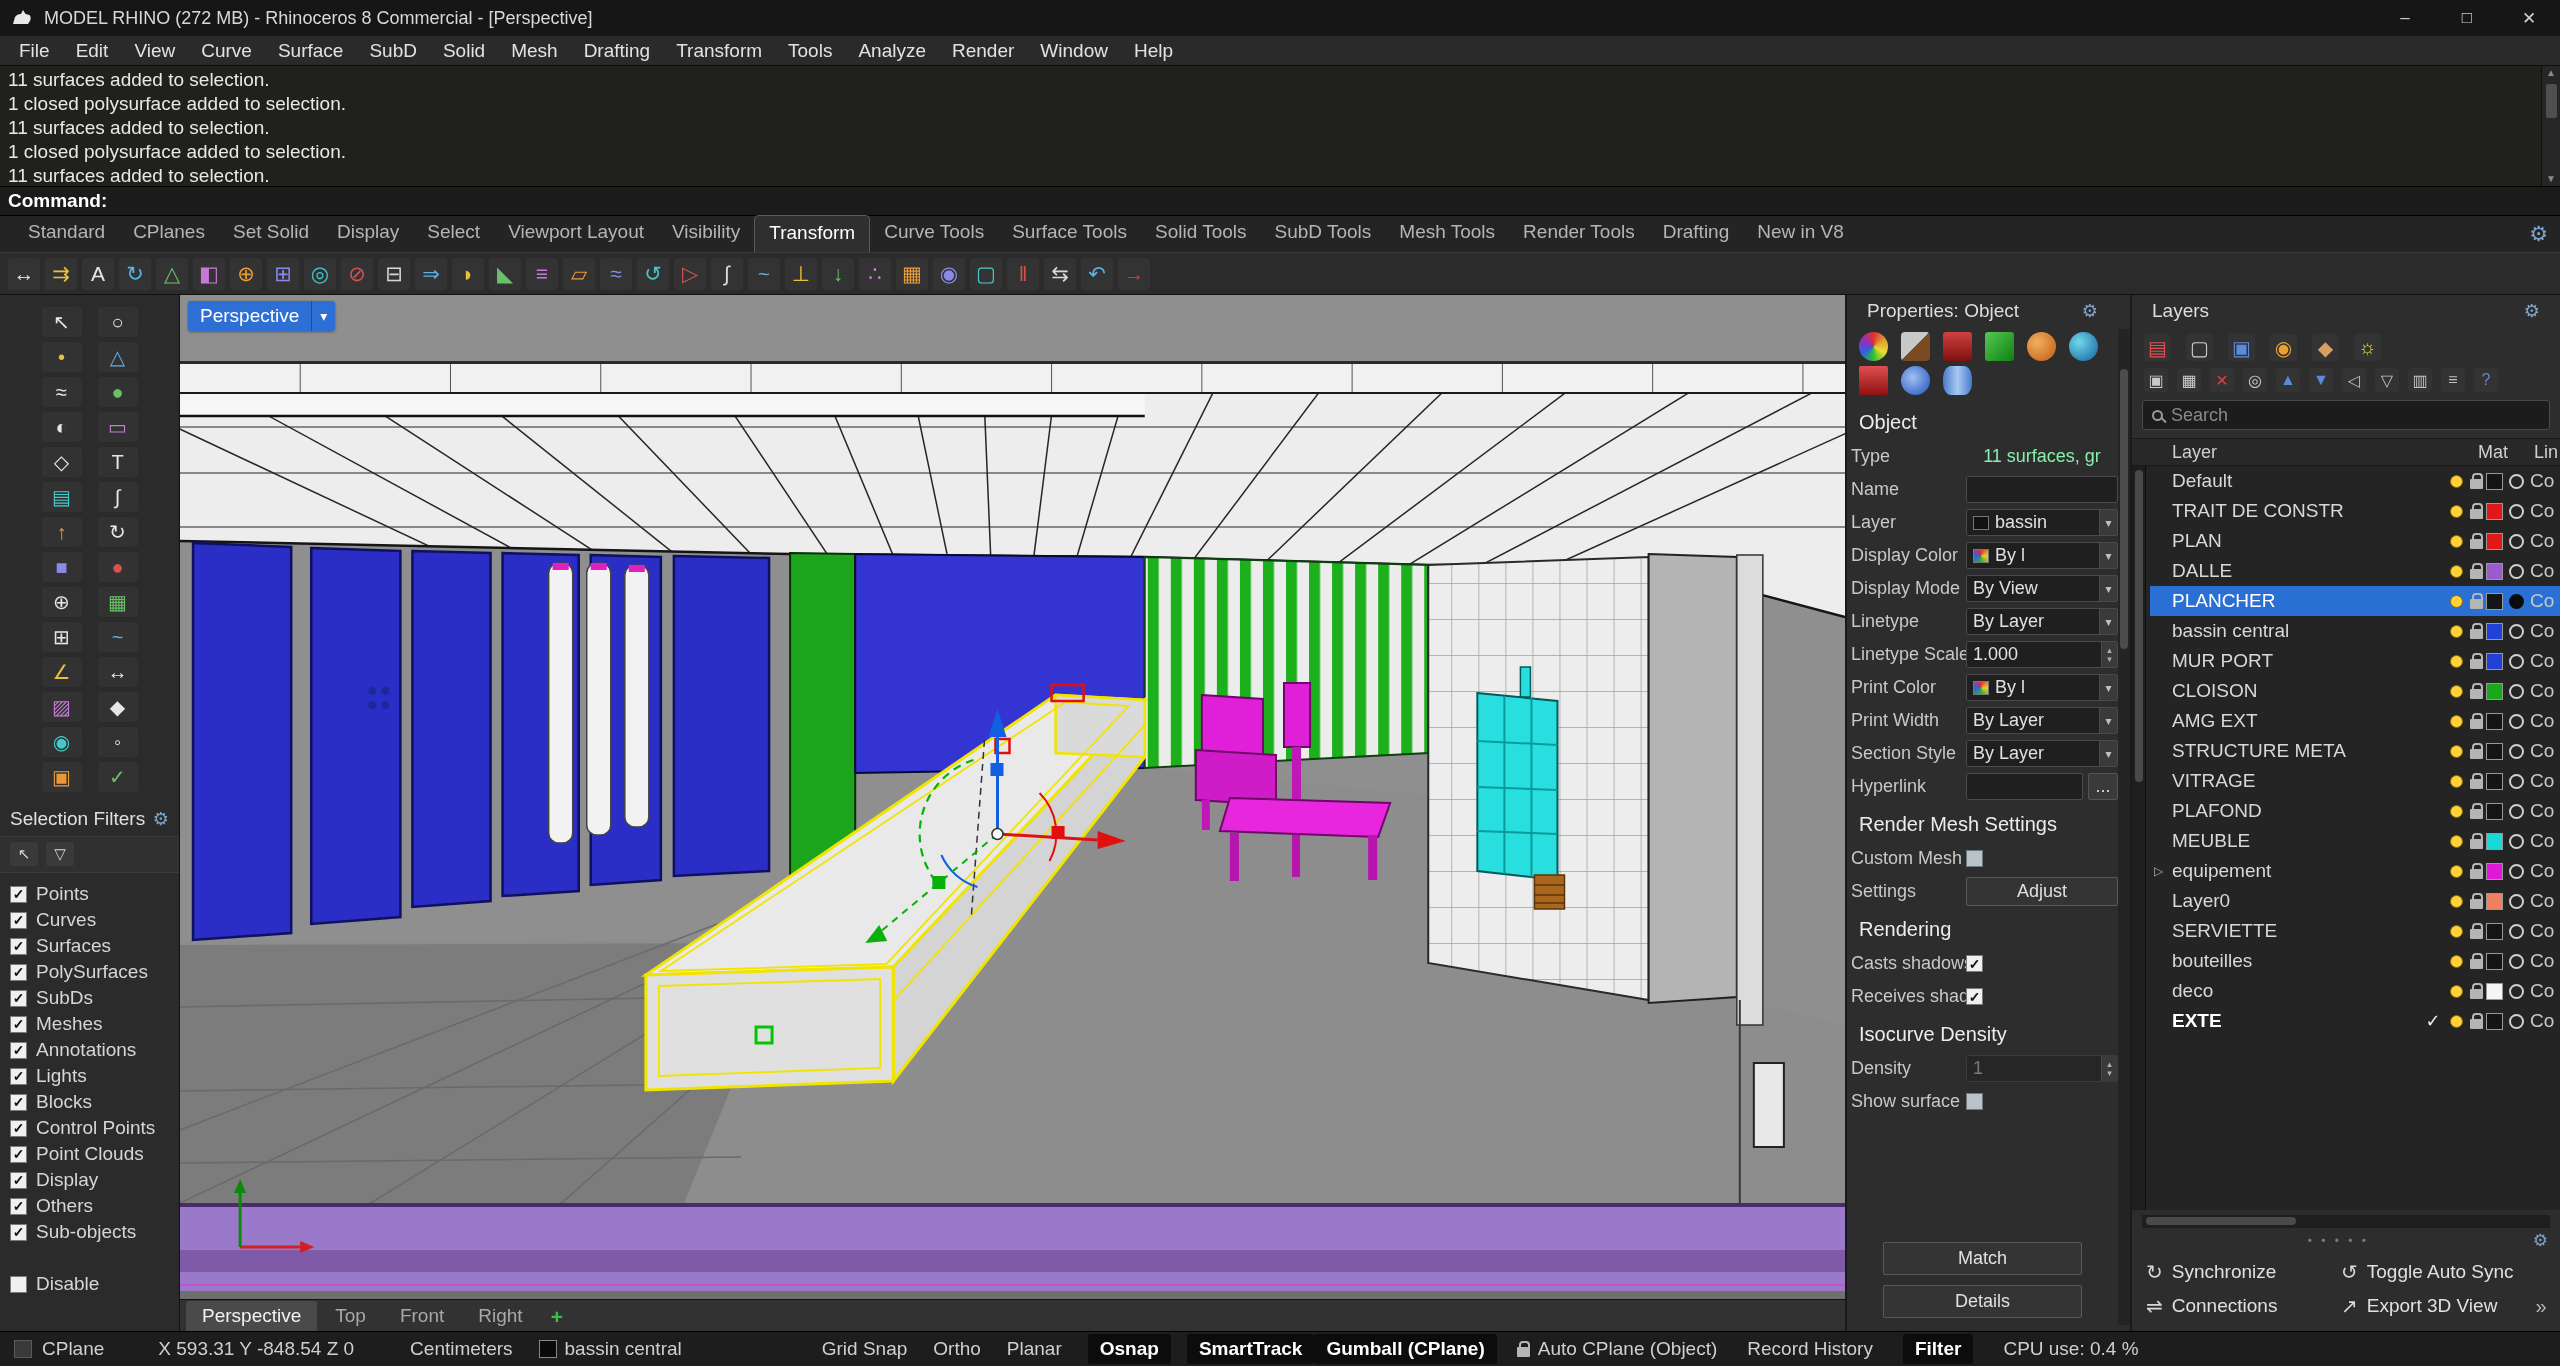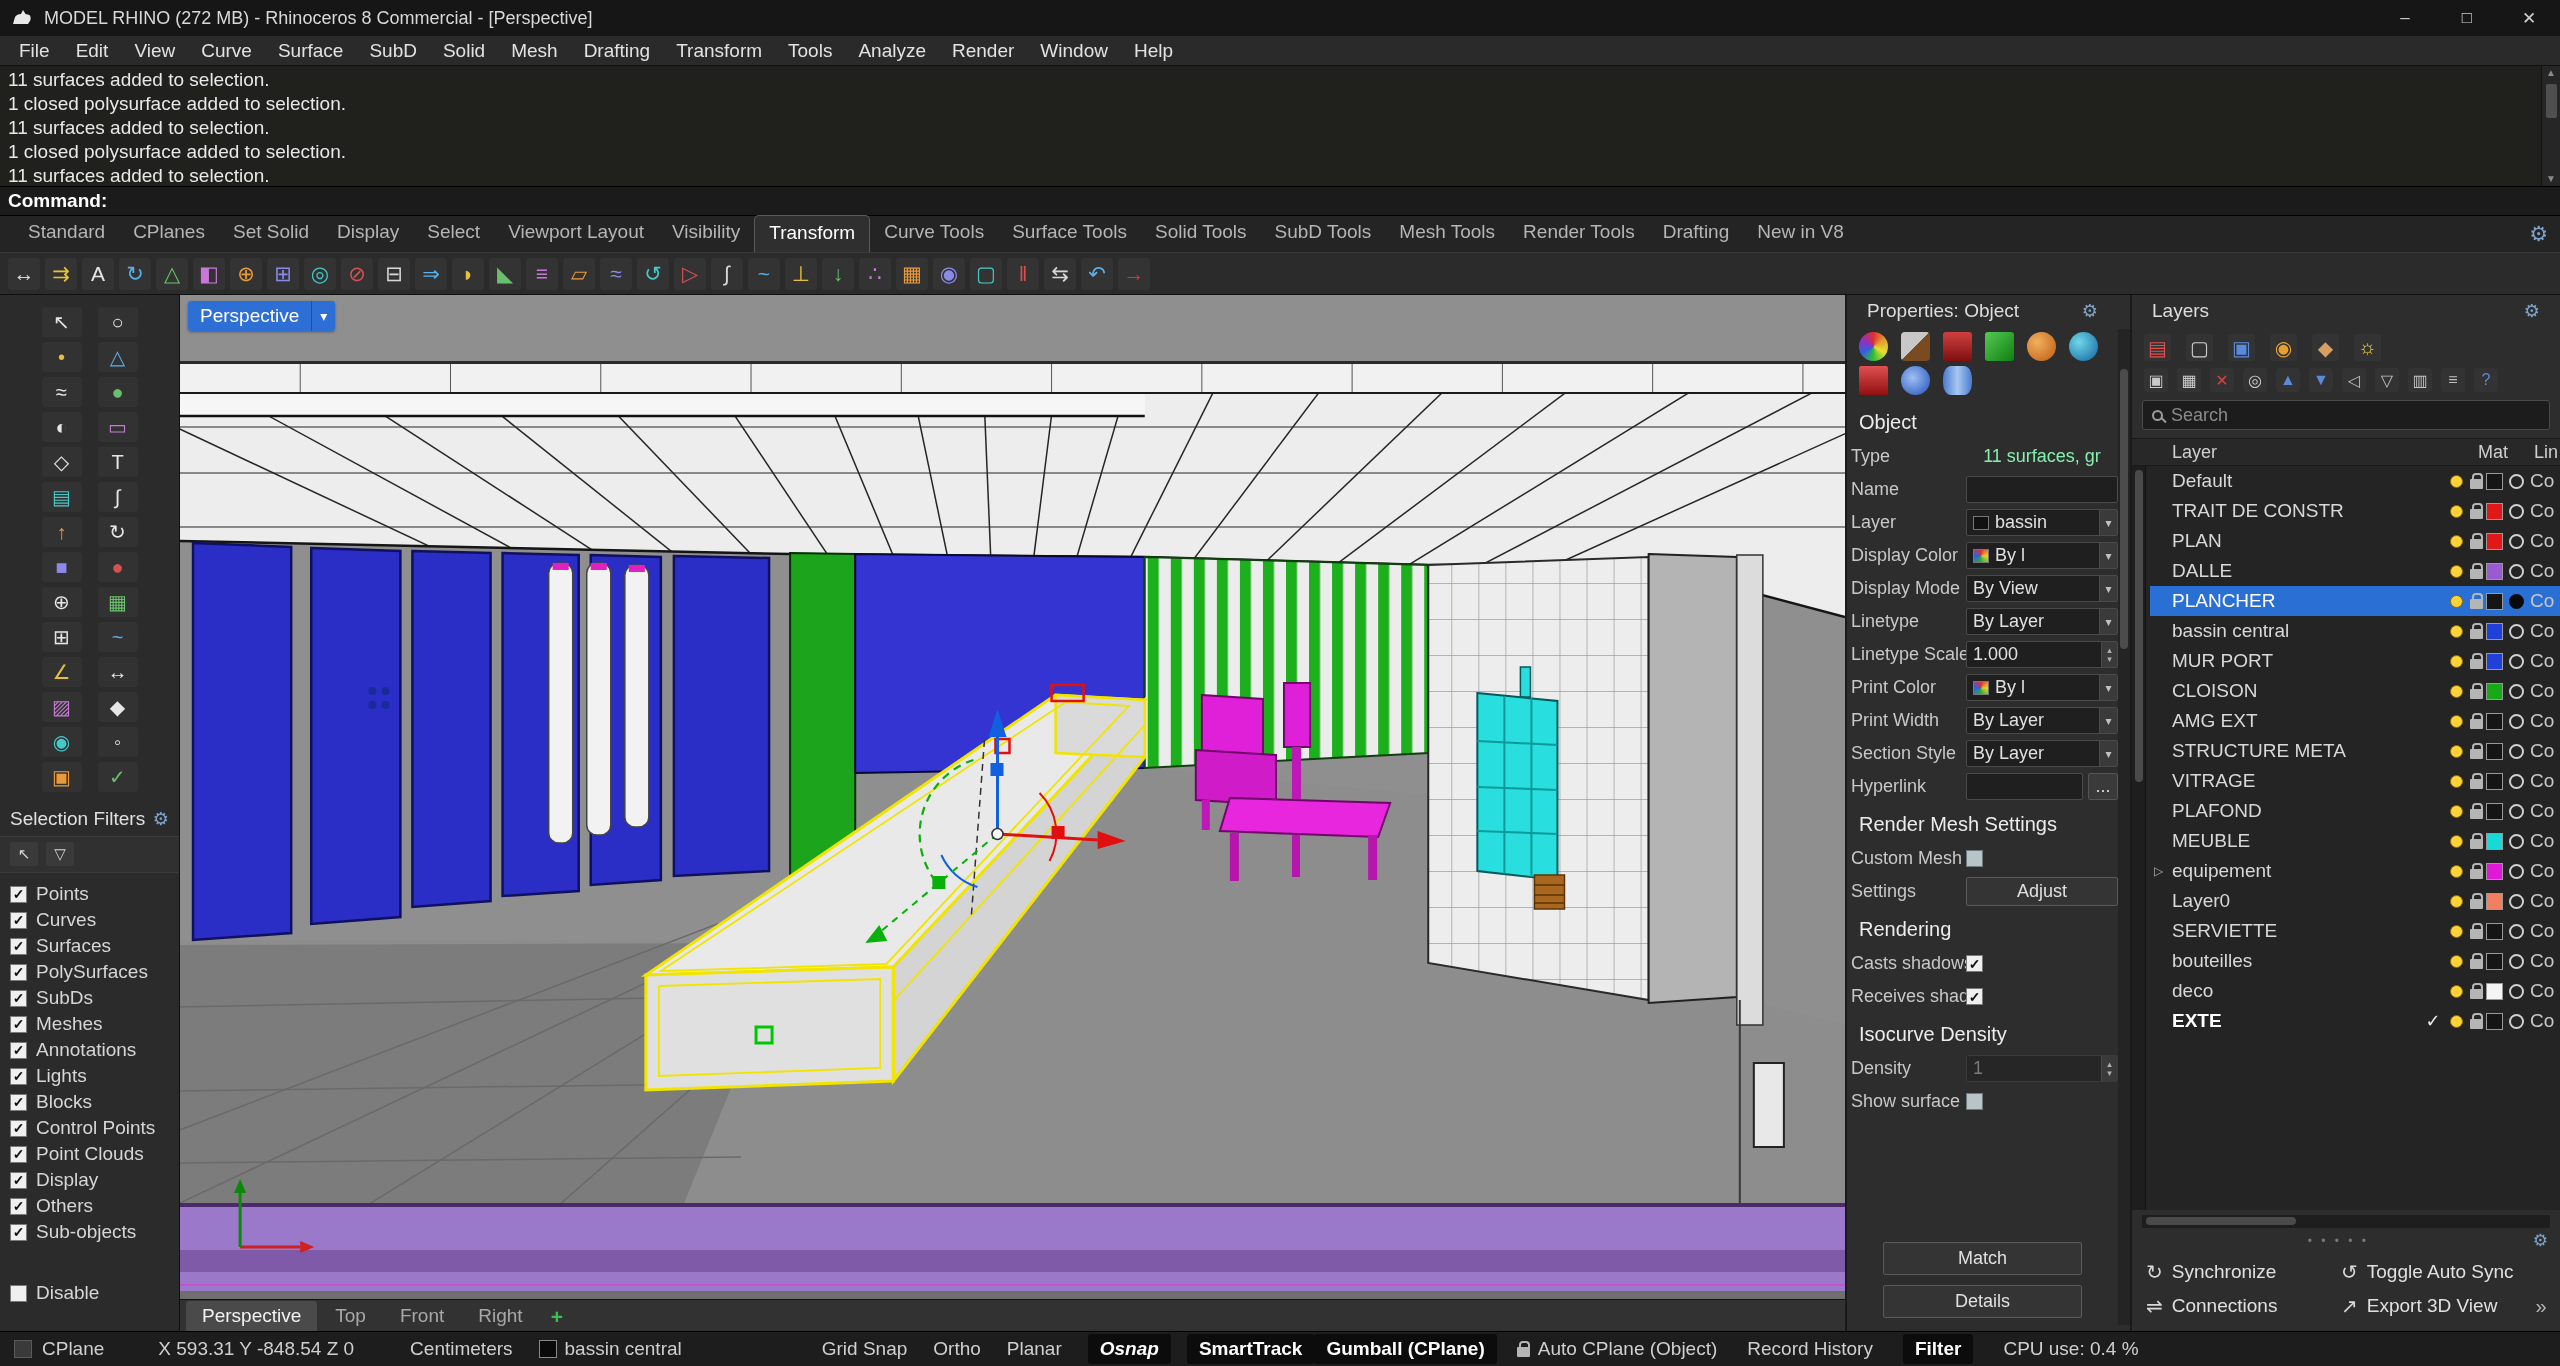--- a/index.html
+++ b/index.html
@@ -47,21 +47,21 @@
   .toolgrid { display:grid; grid-template-columns:repeat(2,40px); gap:5px 16px; justify-content:center; }
   .sg-tool { width:40px; height:30px; display:flex; align-items:center; justify-content:center; font-size:20px; background:#323232; border-radius:3px; }
   .sf-header { margin-top:16px; display:flex; align-items:center; padding:0 10px; color:#e0e0e0; }
   .sf-header .gear { margin-left:auto; font-size:18px; }
   .sf-tools { display:flex; gap:8px; padding:5px 10px 6px; background:#303030; border-top:1px solid #3a3a3a; border-bottom:1px solid #3a3a3a; margin-top:6px; }
   .sf-tool { width:28px; height:24px; display:flex; align-items:center; justify-content:center; color:#d8d8d8; background:#3a3a3a; border-radius:2px; font-size:15px; }
   .sf-list { padding:8px 10px 0; }
   .sf-item { display:flex; align-items:center; gap:9px; height:26px; }
   .cb { width:17px; height:17px; background:#f0f0f0; border:1px solid #7a7a7a; display:flex; align-items:center; justify-content:center; flex:0 0 auto; }
   .cb.checked::after { content:"✓"; color:#111; font-size:14px; font-weight:bold; line-height:1; }
-  .sf-disable { margin-top:37px; padding:0 10px; display:flex; gap:9px; align-items:center; }
+  .sf-disable { margin-top:28px; padding:0 10px; display:flex; gap:9px; align-items:center; }
 
   
   .vpcol { flex:1; display:flex; flex-direction:column; min-width:0; border-right:2px solid #1a1a1a; }
   .viewport { flex:1; position:relative; overflow:hidden; background:#8f8f8f; box-shadow:inset 0 0 0 1px #1a1a1a; }
   .viewport svg { position:absolute; inset:0; width:100%; height:100%; }
   .vp-label { position:absolute; top:6px; left:8px; display:flex; border-radius:3px; overflow:hidden; box-shadow:0 1px 3px rgba(0,0,0,.4); }
   .vp-label-main { background:#2e6fd6; color:#fff; padding:4px 12px; }
   .vp-label-arrow { background:#2e6fd6; border-left:1px solid #1c4f9e; padding:4px 8px; color:#fff; font-size:14px; display:flex; align-items:center; }
   .vptabs { height:32px; background:#323232; display:flex; align-items:flex-end; padding-left:6px; gap:2px; border-top:1px solid #111; flex:0 0 auto; }
   .vptab { padding:4px 16px; color:#a8a8a8; }
@@ -1136,21 +1136,21 @@
   <div class="statusbar">
     <span class="sb-icon"></span>
     <span style="margin-right:54px;">CPlane</span>
     <span style="margin-right:56px;">X 593.31 Y -848.54 Z 0</span>
     <span style="margin-right:26px;">Centimeters</span>
     <span class="sb-swatch"></span>
     <span style="margin-right:140px;">bassin central</span>
     <span class="sb-toggle" style="margin-right:26px;">Grid Snap</span>
     <span class="sb-toggle" style="margin-right:26px;">Ortho</span>
     <span class="sb-toggle" style="margin-right:26px;">Planar</span>
-    <span class="sb-toggle on" style="margin-right:16px;font-style:italic;">Osnap</span>
+    <span class="sb-toggle on" style="margin-right:16px;">Osnap</span>
     <span class="sb-toggle on" style="">SmartTrack</span>
     <span class="sb-toggle on" style="margin-right:20px;">Gumball (CPlane)</span>
     <span class="lockicon"></span>
     <span class="sb-toggle" style="margin-right:30px;">Auto CPlane (Object)</span>
     <span class="sb-toggle" style="margin-right:30px;">Record History</span>
     <span class="sb-toggle on" style="margin-right:30px;">Filter</span>
     <span>CPU use: 0.4 %</span>
   </div>
 
 </div>

